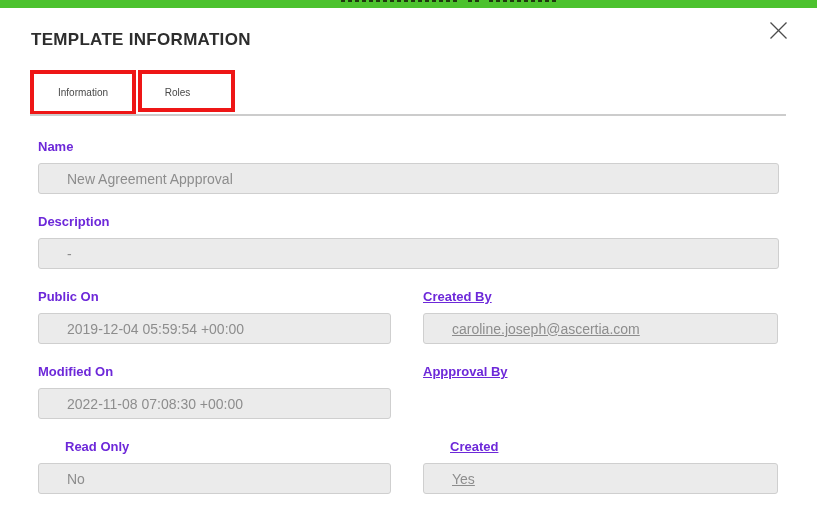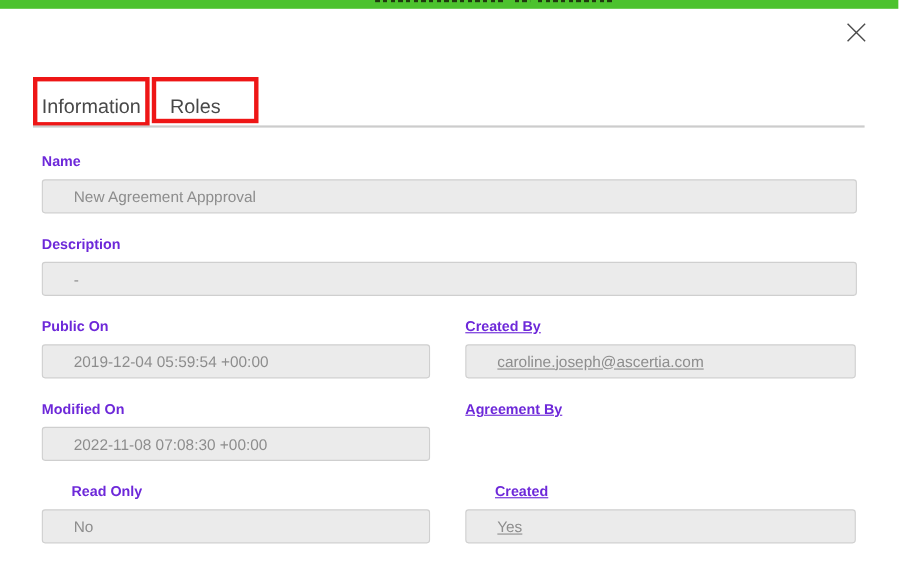--- a/index.html
+++ b/index.html
@@ -44,21 +44,21 @@
     left: 766px; top: 20px;
     width: 24px; height: 24px;
     cursor: pointer;
     display: flex; align-items: center; justify-content: center;
   }
 
   
   .tab-label {
     position: absolute;
     top: 87px;
-    font-size: 18px;
+    font-size: 10px;
     color: #484848;
     text-align: center;
     cursor: pointer;
   }
   .tab-info  { left: 30px;  width: 106px; }
   .tab-roles { left: 138px; width: 79px; }
 
   .annotation-box {
     position: absolute;
     border: 4px solid #ee1616;
@@ -110,20 +110,21 @@
 <body>
 
 <div class="screen">
 
   <div class="top-bar">
     <div class="clipped-text-marks marks-a"></div>
     <div class="clipped-text-marks marks-b"></div>
     <div class="clipped-text-marks marks-c"></div>
   </div>
 
+  <div class="modal-title">TEMPLATE INFORMATION</div>
   <div class="close-btn">
     <span>
       <svg width="19" height="19" viewBox="0 0 19 19">
         <line x1="1.5" y1="1.5" x2="17.5" y2="17.5" stroke="#4c4c4c" stroke-width="1.3"></line>
         <line x1="17.5" y1="1.5" x2="1.5" y2="17.5" stroke="#4c4c4c" stroke-width="1.3"></line>
       </svg>
     </span>
   </div>
 
   <div class="tab-label tab-info">Information</div>
@@ -138,20 +139,20 @@
   <div class="field-label lbl-row2 col-full">Description</div>
   <input class="field-input inp-row2 col-full" readonly="" value="-" style="">
 
   <div class="field-label lbl-row3 col-left">Public On</div>
   <input class="field-input inp-row3 col-left" readonly="" value="2019-12-04 05:59:54 +00:00" style="">
   <div class="field-label lbl-row3 col-right">Created By</div>
   <input class="field-input inp-row3 col-right" readonly="" value="caroline.joseph@ascertia.com" style="">
 
   <div class="field-label lbl-row4 col-left">Modified On</div>
   <input class="field-input inp-row4 col-left" readonly="" value="2022-11-08 07:08:30 +00:00" style="">
-  <div class="field-label lbl-row4 col-right">Agreement By</div>
+  <div class="field-label lbl-row4 col-right">Appproval By</div>
 
   <div class="field-label lbl-row5 col-left">Read Only</div>
   <input class="field-input inp-row5 col-left" readonly="" value="No" style="">
   <div class="field-label lbl-row5 col-right">Created</div>
   <input class="field-input inp-row5 col-right" readonly="" value="Yes" style="">
 
 </div>
 
 </body></html>

